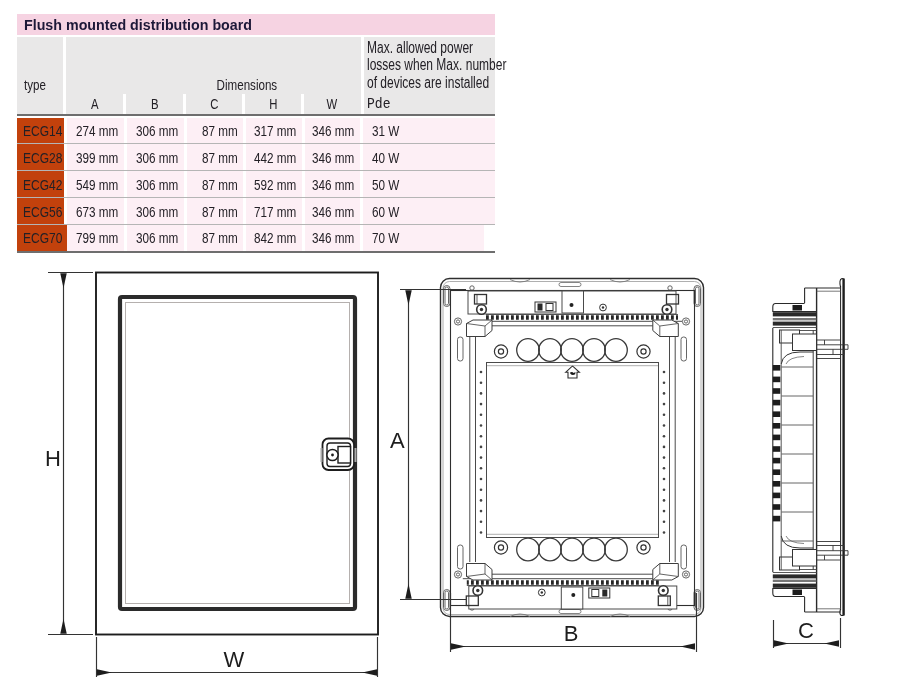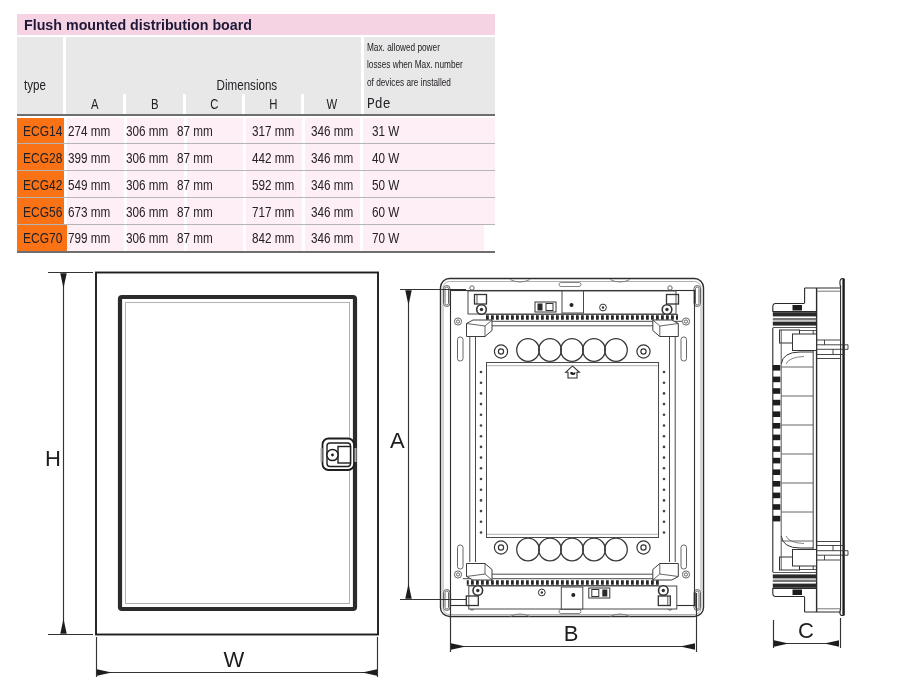--- a/index.html
+++ b/index.html
@@ -2,22 +2,22 @@
 <html><head>
 <meta charset="utf-8">
 <style>
   html,body { margin:0; padding:0; background:#ffffff; }
   body { width:917px; height:681px; font-family:"Liberation Sans", sans-serif; }
   .page { position:relative; width:917px; height:681px; overflow:hidden; background:#fff; }
   .abs { position:absolute; }
   .cnd { display:inline-block; transform:scaleX(0.78); transform-origin:center; white-space:nowrap; }
   .cndL { display:inline-block; transform:scaleX(0.8); transform-origin:left; white-space:nowrap; position:relative; z-index:5; }
   .cell { position:absolute; top:0; bottom:0; color:#232026; font-size:15px; display:flex; align-items:center; }
-  .cell.ctr { justify-content:flex-start; }
-  .gray { background:#f97316; }
+  .cell.ctr { justify-content:flex-end; }
+  .gray { background:#c2410c; }
   .pink { background:#fdeff5; }
   .trow { position:absolute; left:17px; width:478px; height:26px; }
   .hsep { position:absolute; left:17px; width:478px; height:1px; background:#b5b5b5; }
 </style>
 </head>
 <body>
 <div class="page">
 
 <div class="abs" style="left:17px;top:14px;width:478px;height:21px;background:#f6d3e2;"></div>
 
@@ -29,21 +29,21 @@
 <div class="abs" style="left:361px;top:37px;width:3px;height:77px;background:#fff;"></div>
 <div class="abs" style="left:123px;top:94px;width:3px;height:20px;background:#fff;"></div>
 <div class="abs" style="left:183px;top:94px;width:3px;height:20px;background:#fff;"></div>
 <div class="abs" style="left:242px;top:94px;width:3px;height:20px;background:#fff;"></div>
 <div class="abs" style="left:301px;top:94px;width:3px;height:20px;background:#fff;"></div>
 
 <div class="abs" style="left:24px;top:77px;font-size:14.5px;color:#232026;"><span class="cndL">type</span></div>
 
 <div class="abs" style="left:187px;top:77px;width:120px;text-align:center;font-size:14.5px;color:#232026;"><span class="cnd" style="transform:scaleX(0.8)">Dimensions</span></div>
 
-<div class="abs" style="left:367px;top:39px;font-size:11px;line-height:17.4px;color:#232026;"><span class="cndL" style="transform:scaleX(0.75)">Max. allowed power<br>losses when Max. number<br>of devices are installed</span></div>
+<div class="abs" style="left:367px;top:39px;font-size:16px;line-height:17.4px;color:#232026;"><span class="cndL" style="transform:scaleX(0.75)">Max. allowed power<br>losses when Max. number<br>of devices are installed</span></div>
 
 <div class="abs" style="left:66px;top:96px;width:57px;text-align:center;font-size:14.5px;color:#232026;"><span class="cnd">A</span></div>
 <div class="abs" style="left:126px;top:96px;width:57px;text-align:center;font-size:14.5px;color:#232026;"><span class="cnd">B</span></div>
 <div class="abs" style="left:186px;top:96px;width:56px;text-align:center;font-size:14.5px;color:#232026;"><span class="cnd">C</span></div>
 <div class="abs" style="left:245px;top:96px;width:56px;text-align:center;font-size:14.5px;color:#232026;"><span class="cnd">H</span></div>
 <div class="abs" style="left:304px;top:96px;width:55px;text-align:center;font-size:14.5px;color:#232026;"><span class="cnd">W</span></div>
 <div class="abs" style="left:367px;top:96px;font-size:14.5px;color:#232026;font-family:Liberation Mono, monospace;"><span class="cndL" style="transform:scaleX(0.9)">Pde</span></div>
 
 <div class="abs" style="left:17px;top:114px;width:478px;height:1.6px;background:#6e6e6e;"></div>
 

